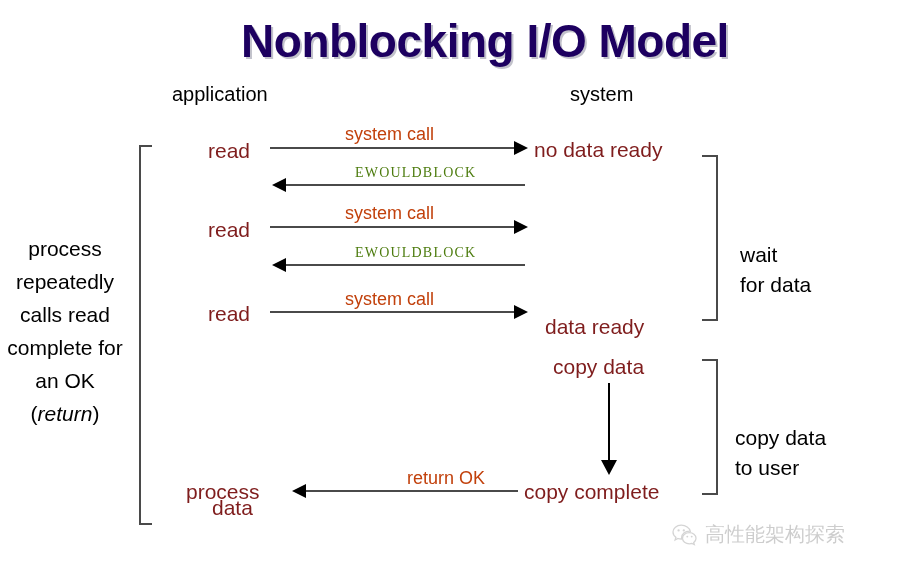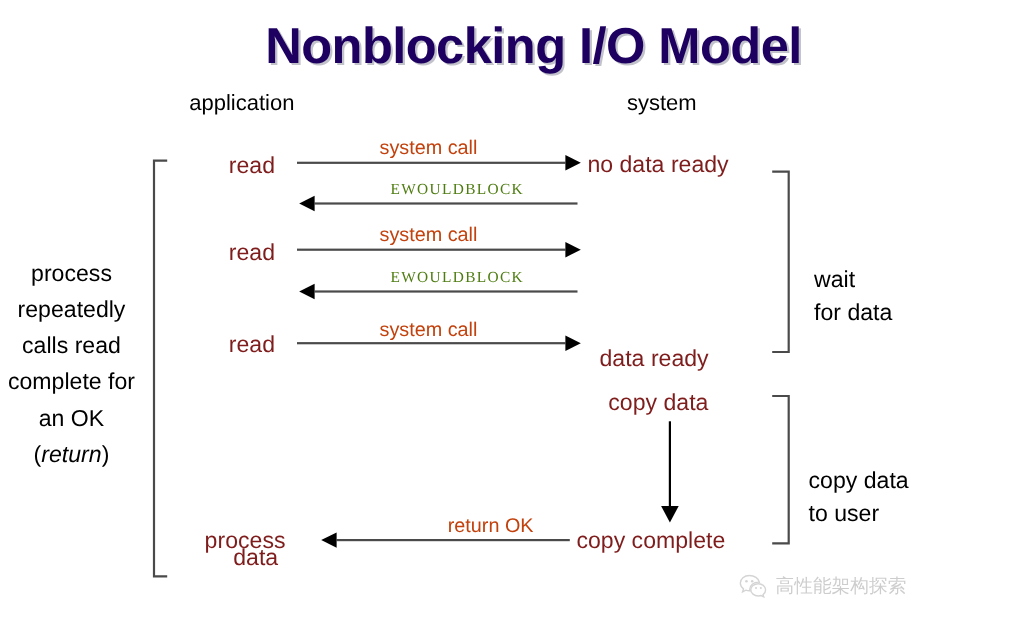--- a/index.html
+++ b/index.html
@@ -122,21 +122,21 @@
   
   #watermark {
     left: 672px;
     top: 521px;
     display: flex;
     align-items: center;
     gap: 7px;
     opacity: 0.42;
   }
   #watermark .wm-text {
-    font-size: 17px;
+    font-size: 20px;
     color: #8a8a8a;
     white-space: nowrap;
   }
 </style>
 </head>
 <body>
 
 <div id="canvas">
 
   <div class="abs" id="title">Nonblocking I/O Model</div>

